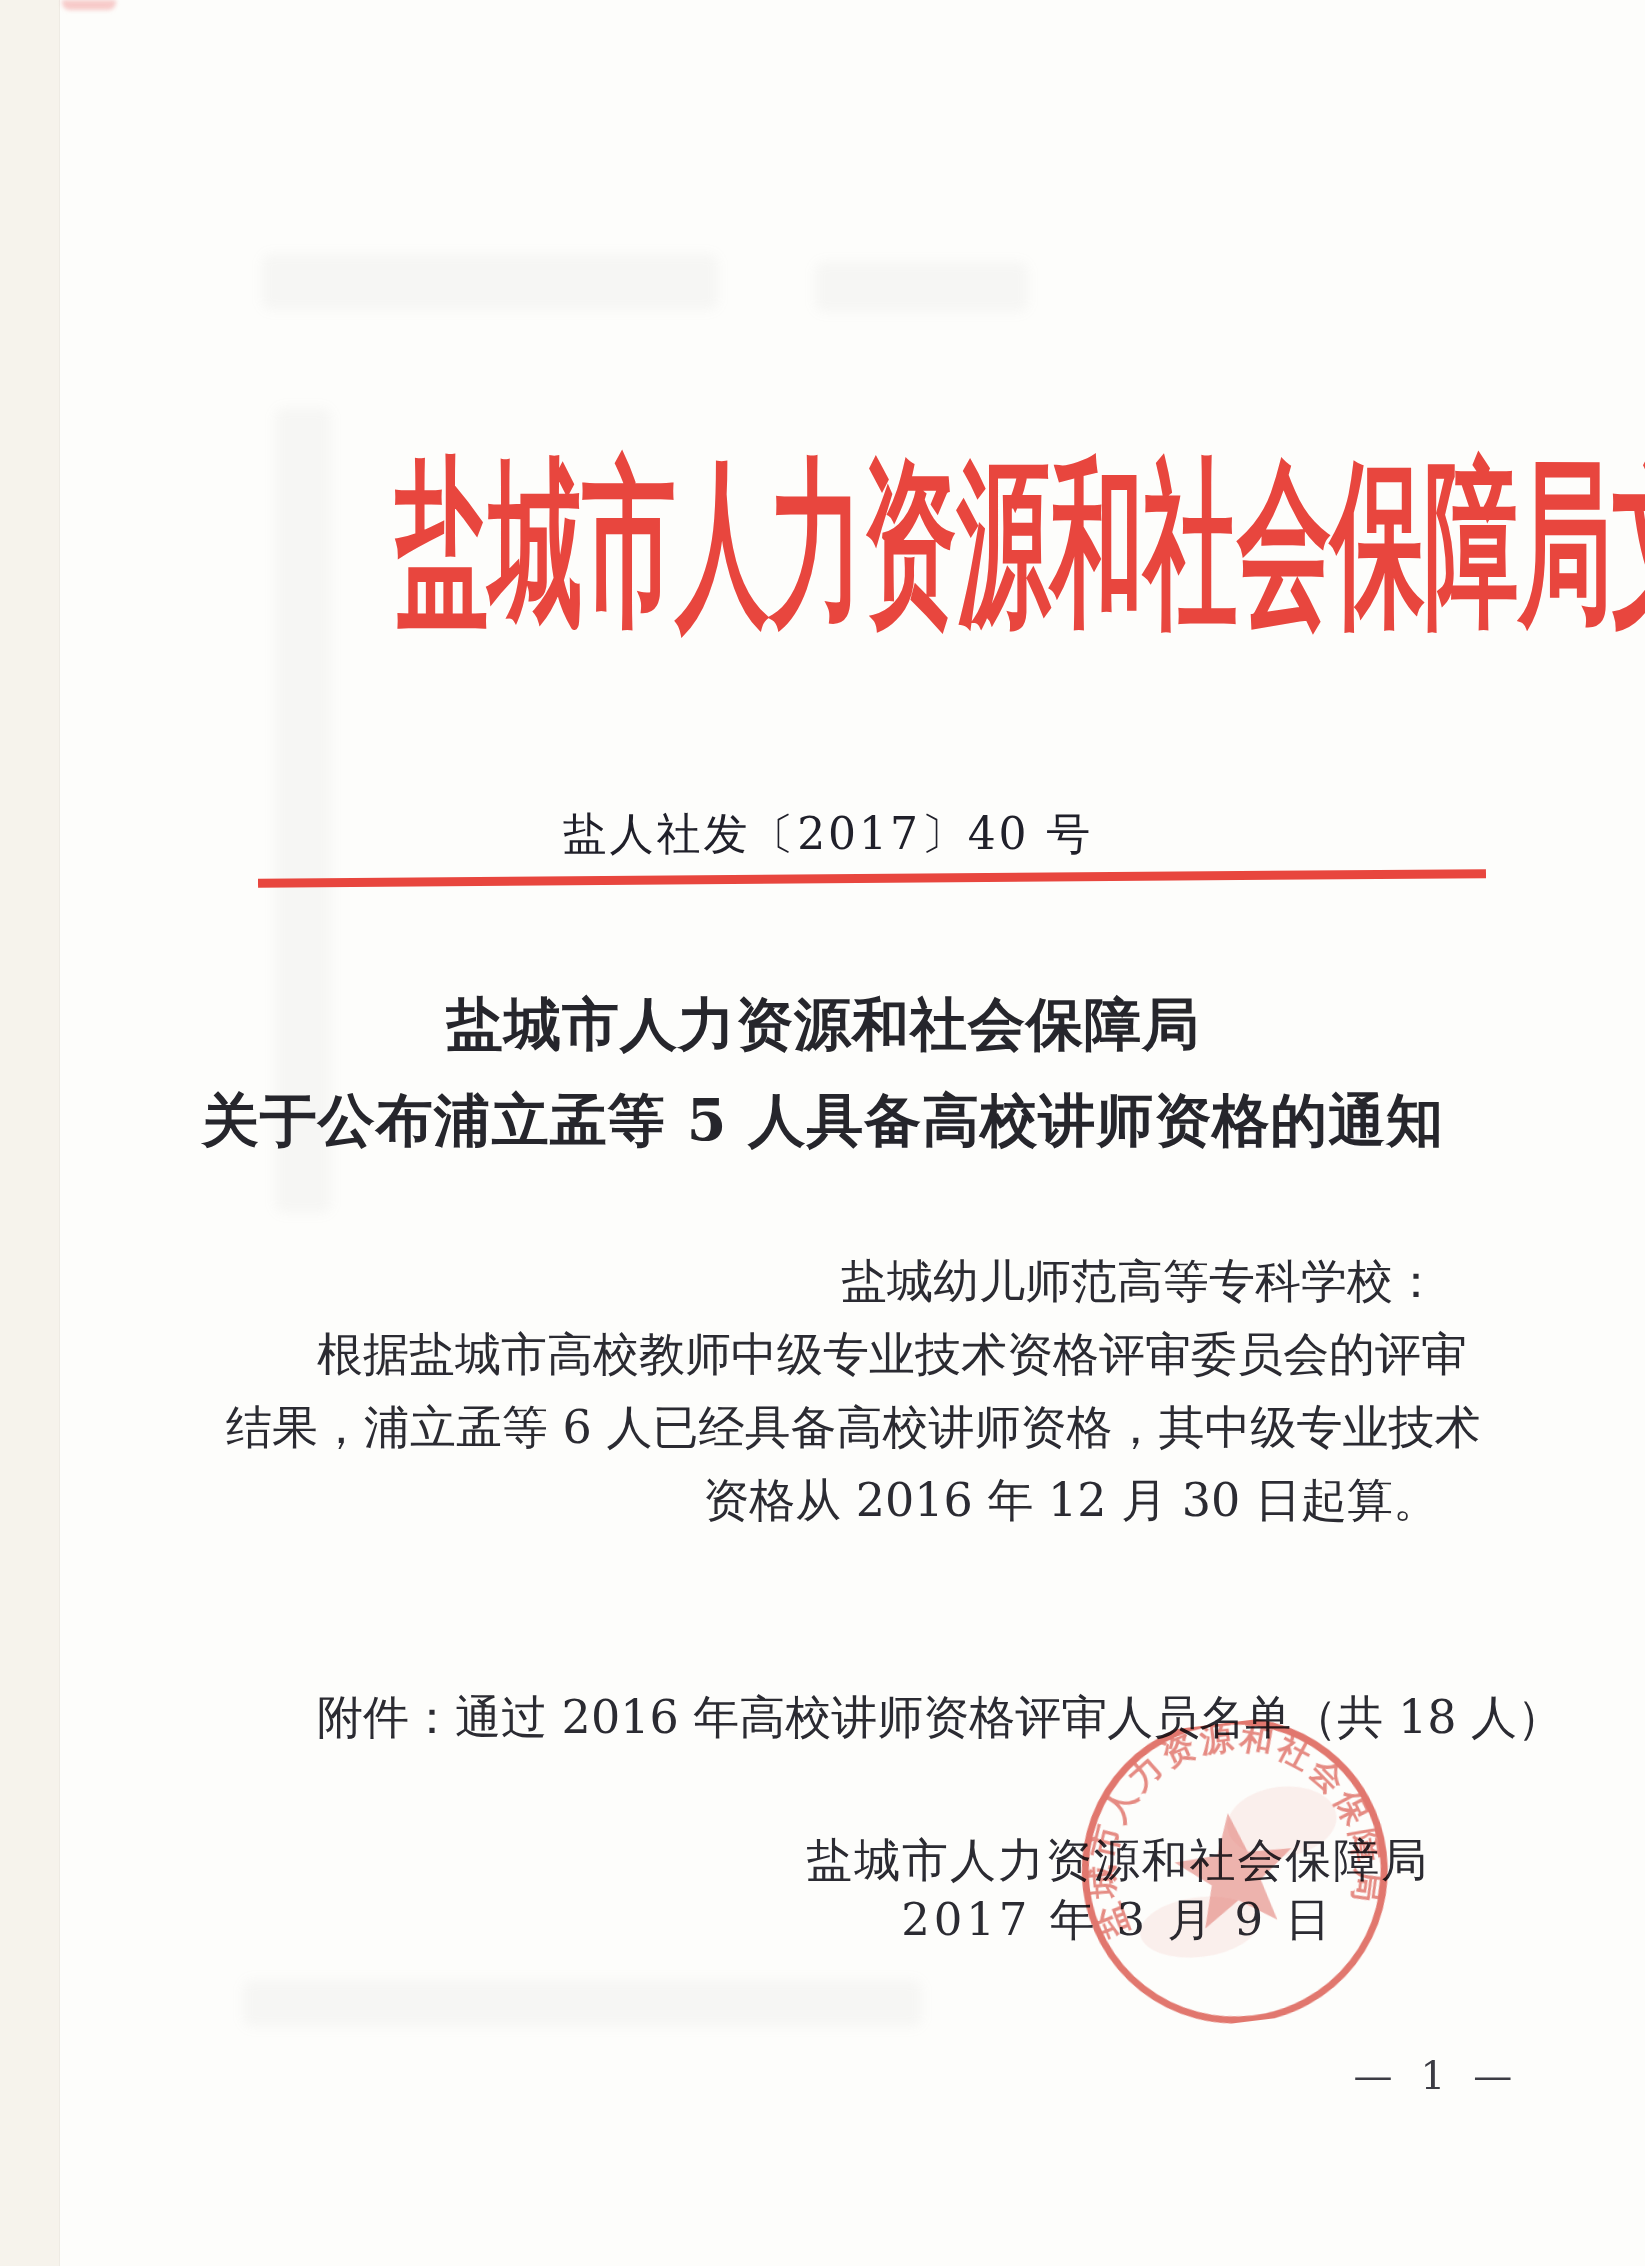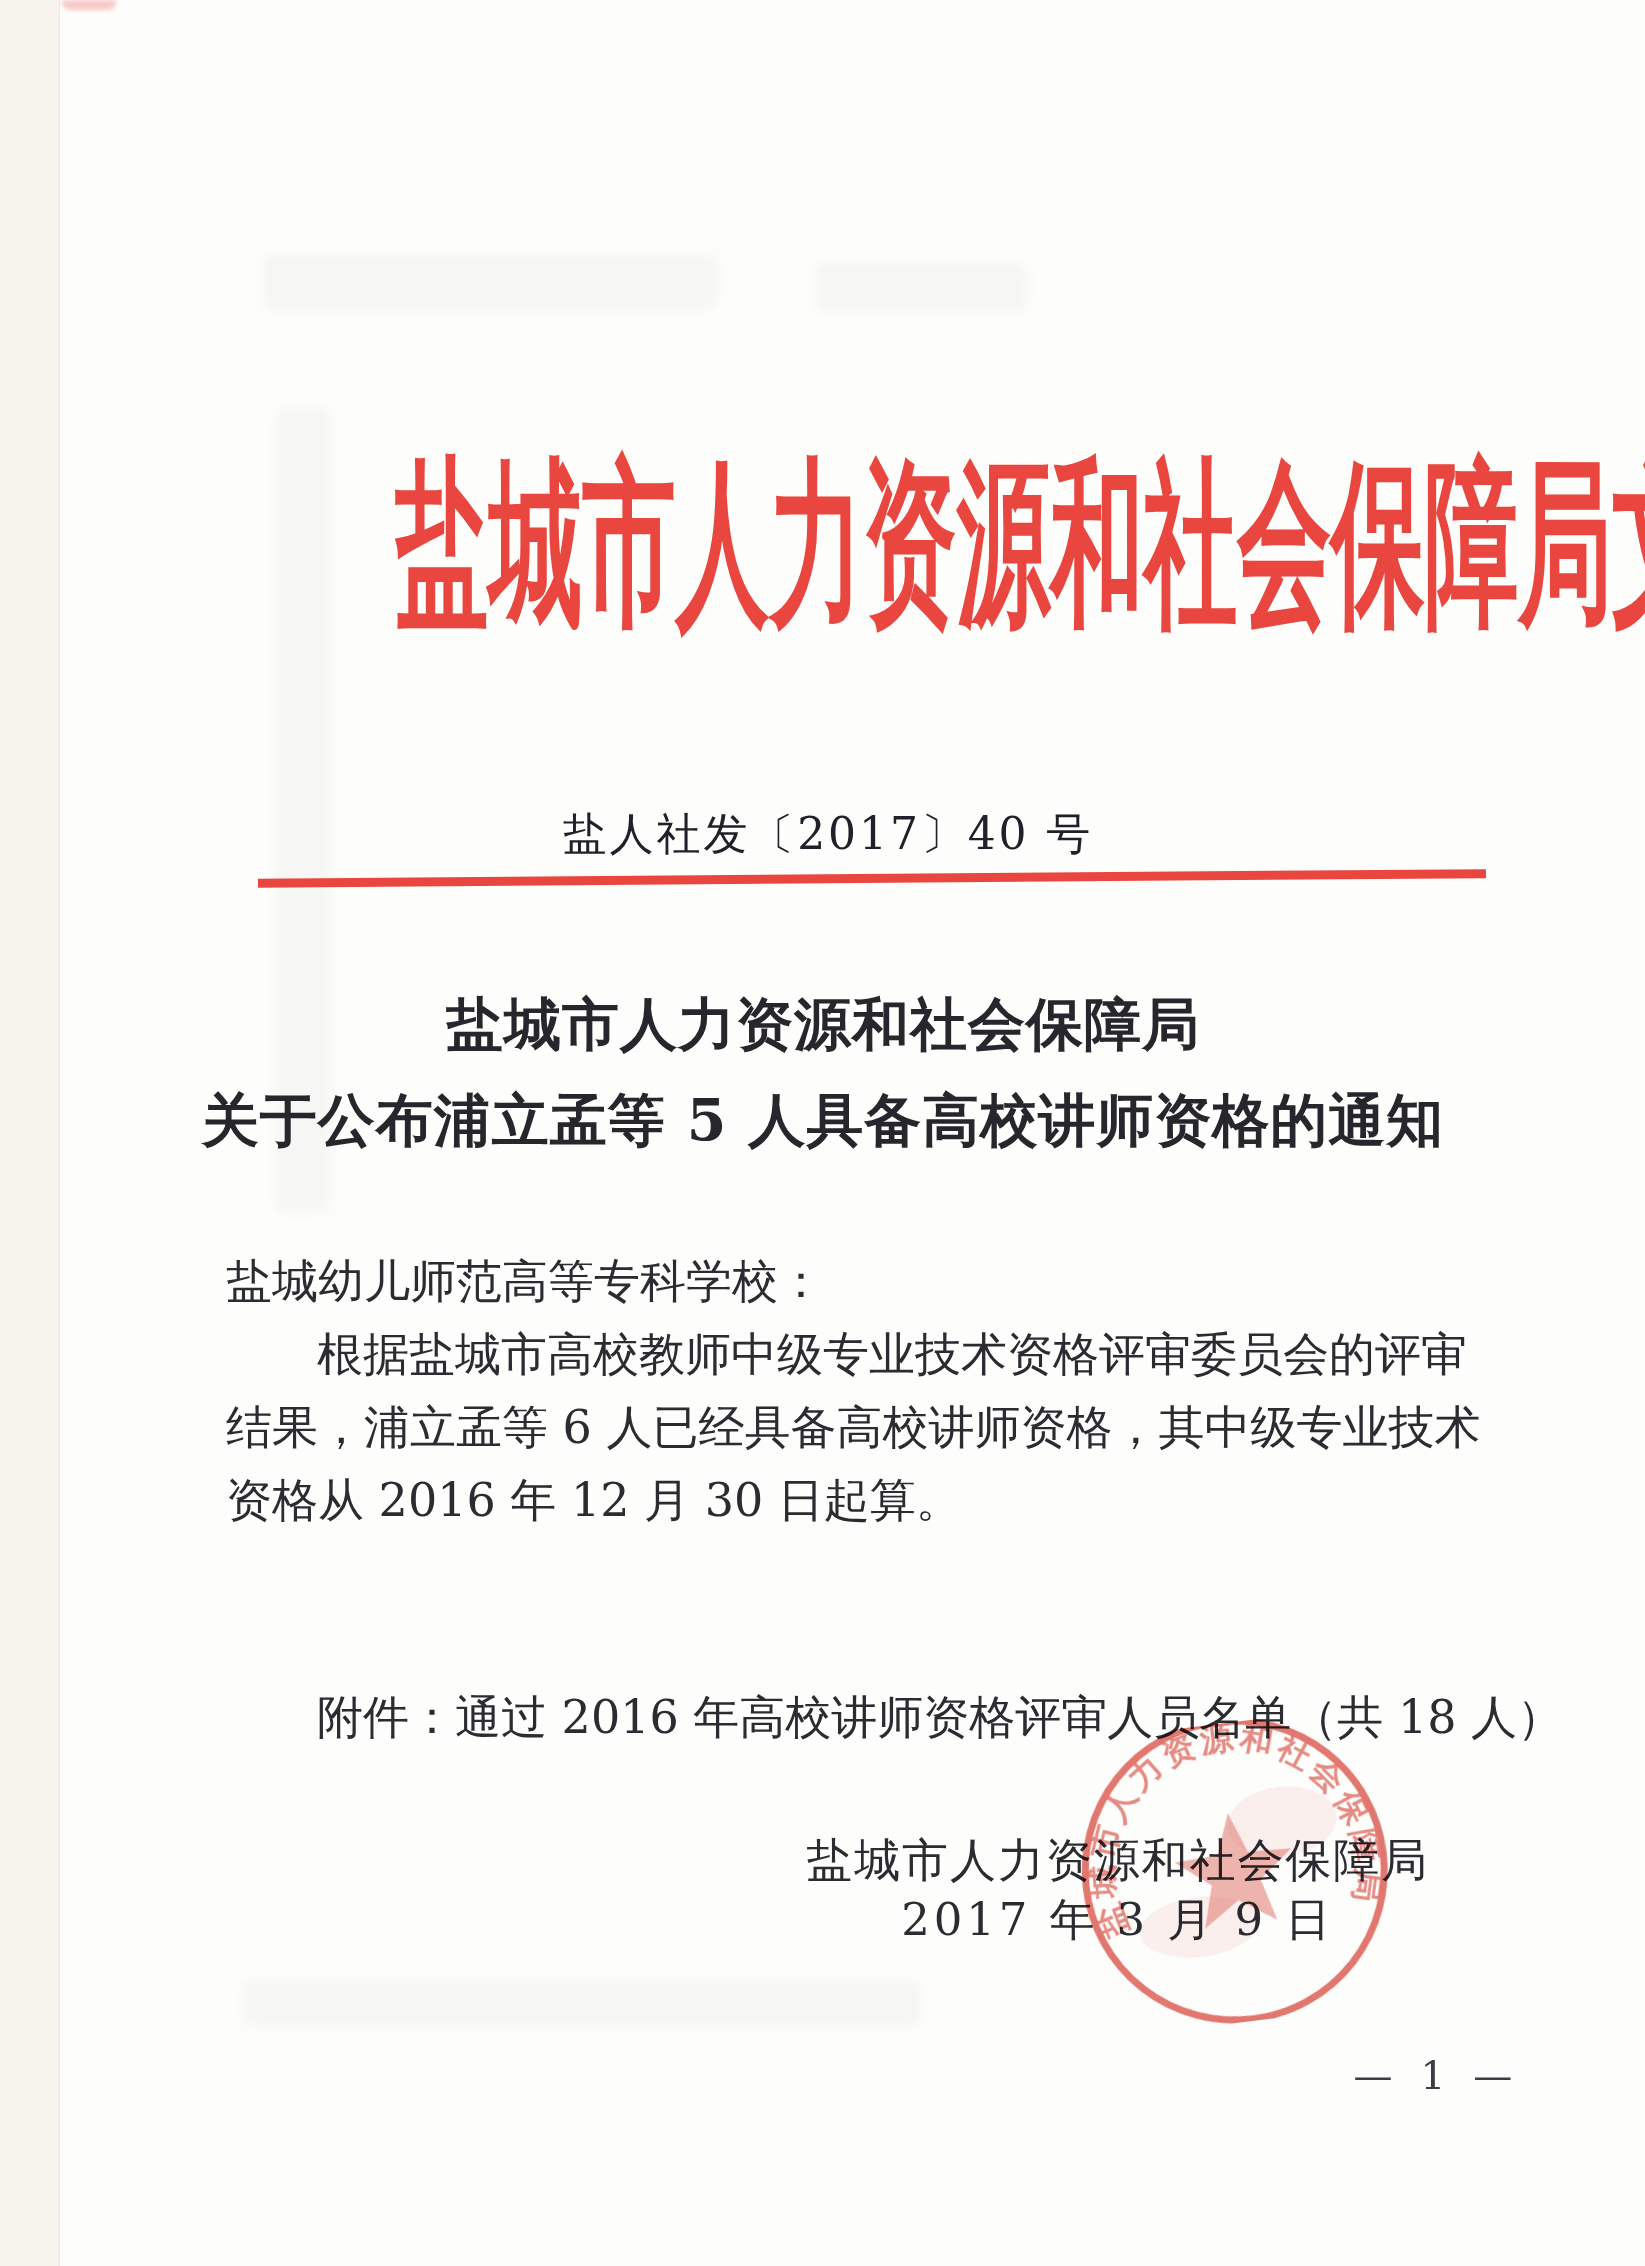--- a/index.html
+++ b/index.html
@@ -48,21 +48,21 @@
     position:absolute; left:258px; top:874px; width:1228px; height:8.7px;
     background:#e8463e; transform:rotate(-0.45deg);
   }
   .doc-title {
     position:absolute; top:976px; left:0; right:0;
     text-align:center; font-size:57px; font-weight:bold;
     color:#26262c; line-height:96px; letter-spacing:1px;
   }
   .body-block {
     position:absolute; left:226px; top:1245px; width:1213px;
-    font-size:46px; line-height:73px; color:#2b2b32;
+    font-size:46px; line-height:73px; color:#2b2b32;text-align:right;
   }
   .body-line { white-space:nowrap; }
   .indent { text-indent:91px; }
   .attachment {
     position:absolute; left:226px; top:1681px; width:1261px;
     font-size:46px; line-height:73px; white-space:nowrap; text-indent:91px;
   }
   .signature {
     position:absolute; top:1830px; right:217px; text-align:center;
     font-size:46px; color:#2b2b32;

